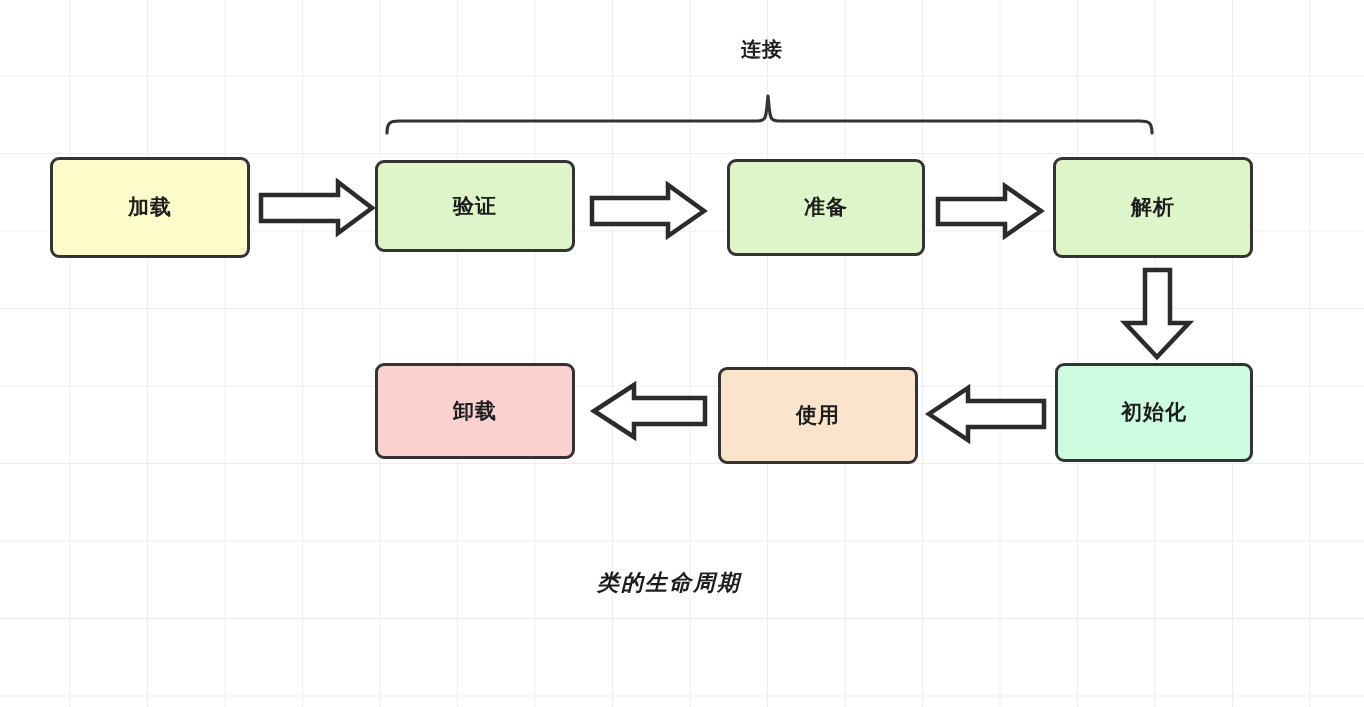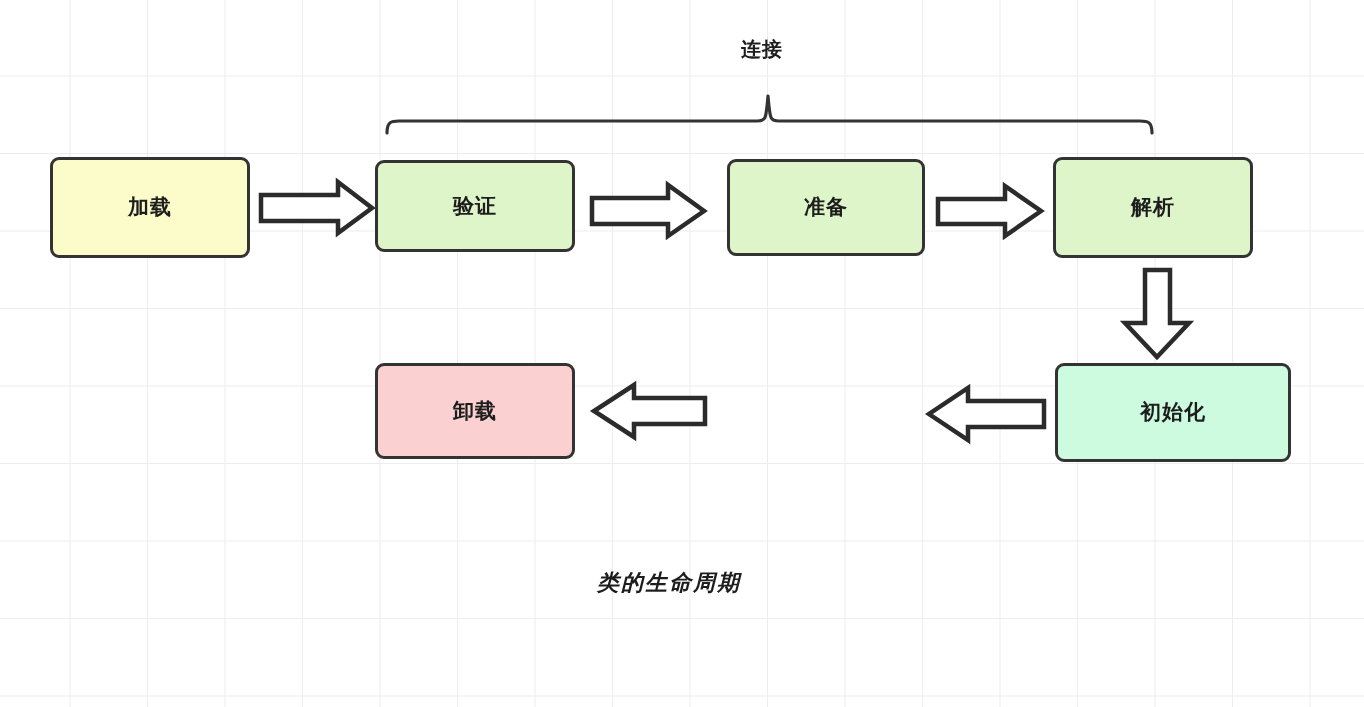--- a/index.html
+++ b/index.html
@@ -98,22 +98,25 @@
   </div>
   <div class="node-box" style="left: 375px; top: 160px; width: 200px; height: 92px; background: rgb(221, 245, 201); border-color: rgb(51, 51, 51);">
     <span class="node-label">验证</span>
   </div>
   <div class="node-box" style="left: 727px; top: 159px; width: 198px; height: 97px; background: rgb(221, 245, 201); border-color: rgb(51, 51, 51);">
     <span class="node-label">准备</span>
   </div>
   <div class="node-box" style="left: 1053px; top: 157px; width: 200px; height: 101px; background: rgb(221, 245, 201); border-color: rgb(51, 51, 51);">
     <span class="node-label">解析</span>
   </div>
-  <div class="node-box" style="left: 1055px; top: 363px; width: 236px; height: 99px; background: rgb(204, 251, 224); border-color: rgb(51, 51, 51);">
+  <div class="node-box" style="left: 1055px; top: 363px; width: 198px; height: 99px; background: rgb(204, 251, 224); border-color: rgb(51, 51, 51);">
     <span class="node-label">初始化</span>
+  </div>
+  <div class="node-box" style="left: 718px; top: 367px; width: 200px; height: 97px; background: rgb(251, 228, 203); border-color: rgb(51, 51, 51);">
+    <span class="node-label">使用</span>
   </div>
   <div class="node-box" style="left: 375px; top: 363px; width: 200px; height: 96px; background: rgb(250, 208, 208); border-color: rgb(51, 51, 51);">
     <span class="node-label">卸载</span>
   </div>
 
   <div class="diagram-title" style="left: 597px; top: 568px; font-style: italic;">类的生命周期</div>
 
 </div>
 
 </body></html>

